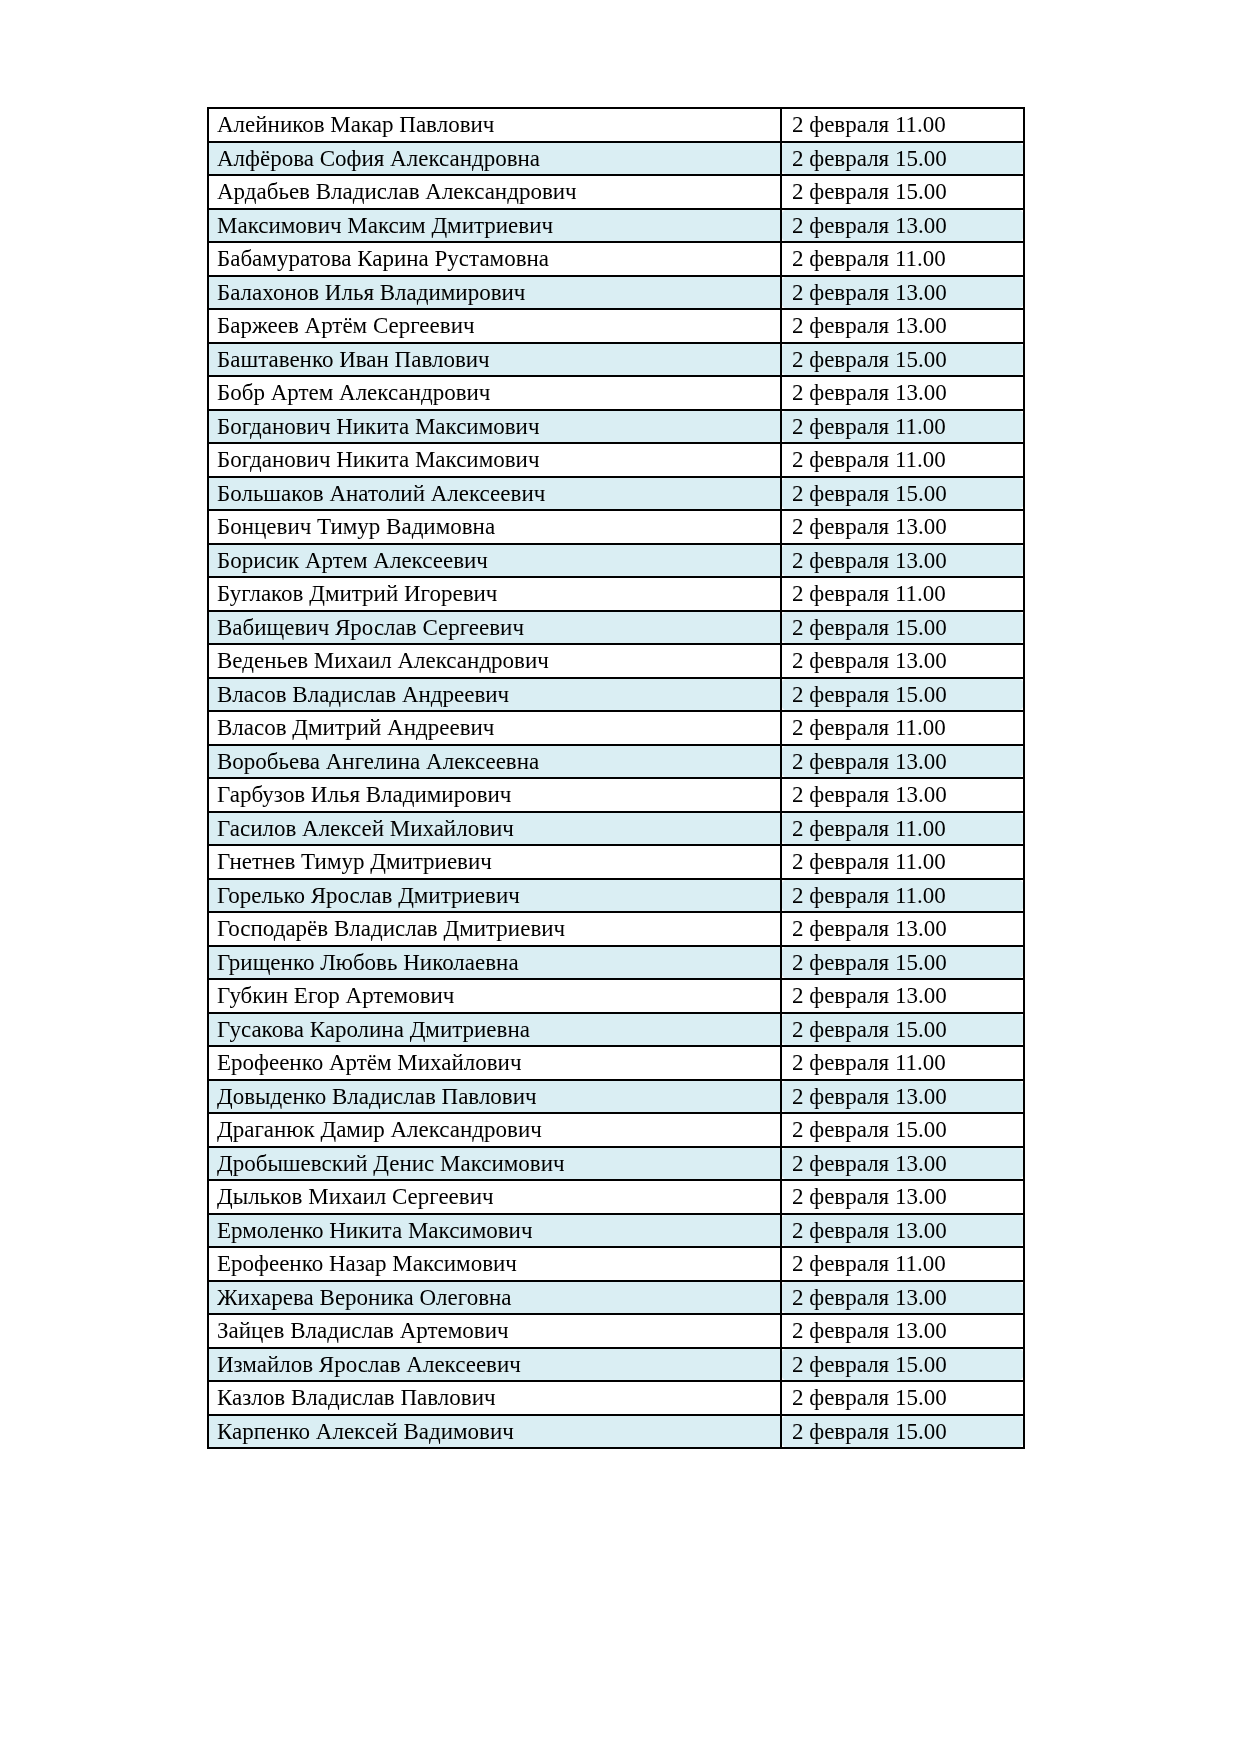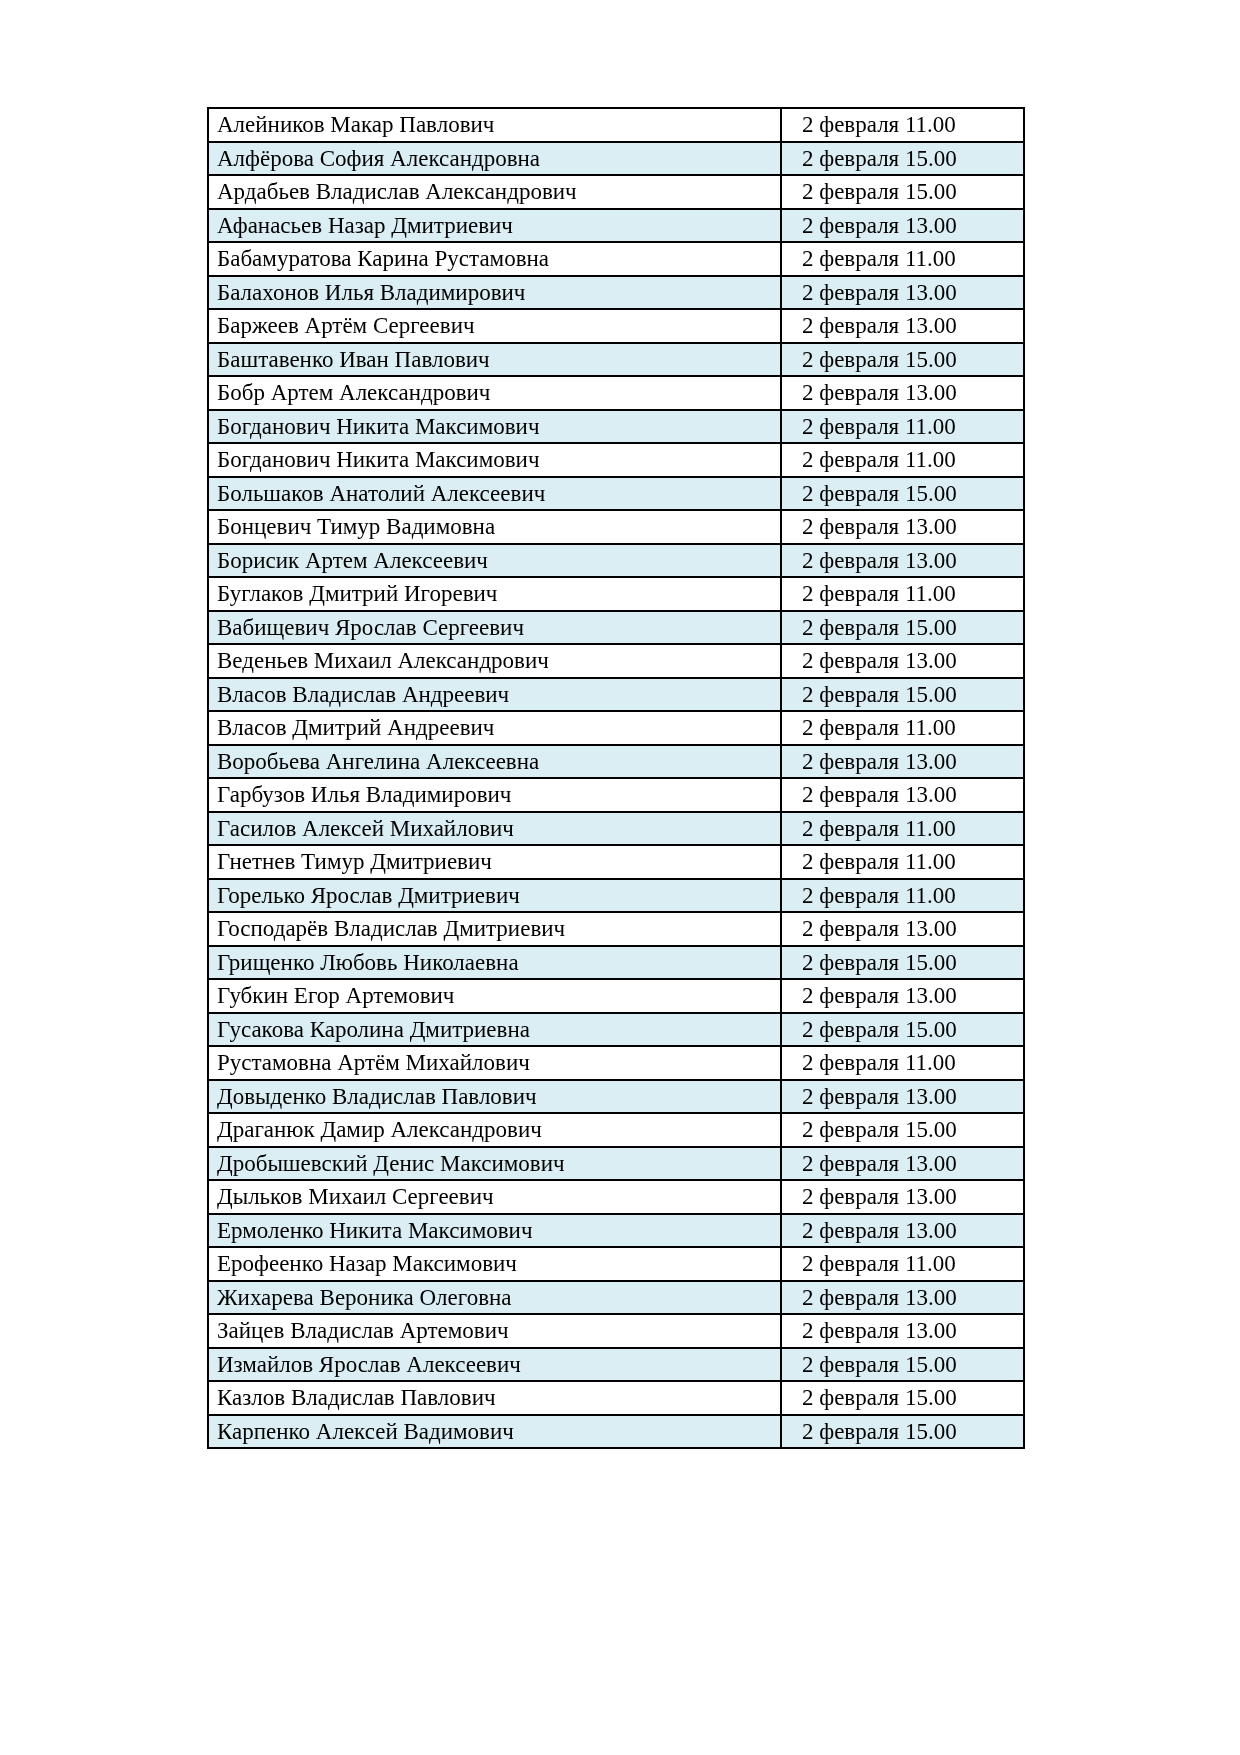--- a/index.html
+++ b/index.html
@@ -30,21 +30,22 @@
     height: 29.5px;
     font-size: 23px;
     line-height: 29px;
     color: #000000;
     padding: 1px 4px 1px 8px;
     white-space: nowrap;
     overflow: hidden;
     vertical-align: middle;
   }
   table.schedule td.time-cell {
-    padding-left: 20px;
+    padding-left: 10px;
+    border-radius: 8px;
   }
   
   table.schedule tr:nth-child(even) td {
     background: var(--zebra, #daeef3);
   }
 </style>
 </head>
 <body>
 
 <div class="page">
@@ -60,21 +61,21 @@
         </tr>
         <tr>
           <td>Алфёрова София Александровна</td>
           <td class="time-cell">2 февраля 15.00</td>
         </tr>
         <tr>
           <td>Ардабьев Владислав Александрович</td>
           <td class="time-cell">2 февраля 15.00</td>
         </tr>
         <tr>
-          <td>Афанасьев Назар Дмитриевич</td>
+          <td>Максимович Максим Дмитриевич</td>
           <td class="time-cell">2 февраля 13.00</td>
         </tr>
         <tr>
           <td>Бабамуратова Карина Рустамовна</td>
           <td class="time-cell">2 февраля 11.00</td>
         </tr>
         <tr>
           <td>Балахонов Илья Владимирович</td>
           <td class="time-cell">2 февраля 13.00</td>
         </tr>
@@ -160,21 +161,21 @@
         </tr>
         <tr>
           <td>Губкин Егор Артемович</td>
           <td class="time-cell">2 февраля 13.00</td>
         </tr>
         <tr>
           <td>Гусакова Каролина Дмитриевна</td>
           <td class="time-cell">2 февраля 15.00</td>
         </tr>
         <tr>
-          <td>Рустамовна Артём Михайлович</td>
+          <td>Ерофеенко Артём Михайлович</td>
           <td class="time-cell">2 февраля 11.00</td>
         </tr>
         <tr>
           <td>Довыденко Владислав Павлович</td>
           <td class="time-cell">2 февраля 13.00</td>
         </tr>
         <tr>
           <td>Драганюк Дамир Александрович</td>
           <td class="time-cell">2 февраля 15.00</td>
         </tr>

